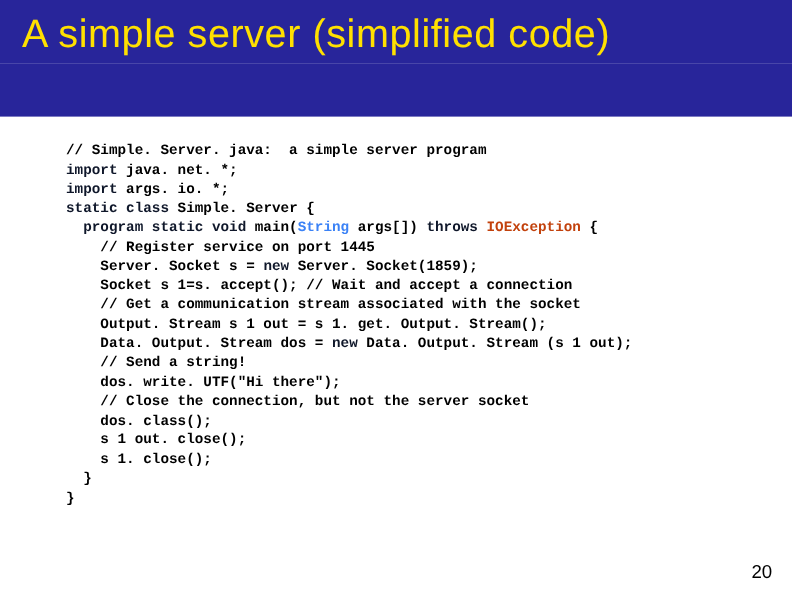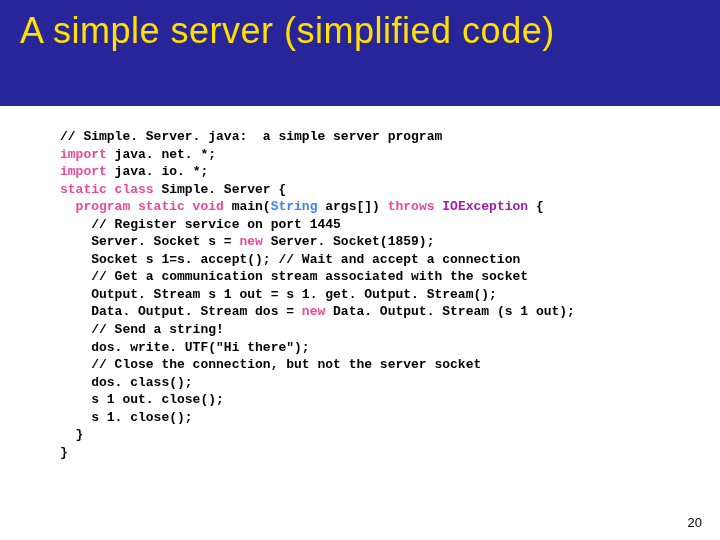--- a/index.html
+++ b/index.html
@@ -36,44 +36,44 @@
   }
   .code-area {
     padding: 22px 40px 0 60px;
     font-family: "Courier New", Courier, monospace;
     font-size: 13px;
     line-height: 1.35;
     color: #000;
     white-space: pre;
     font-weight: bold;
   }
-  .kw   { color: #ec4899; }
+  .kw   { color: #0f172a; }
   .type { color: #3b82f6; }
-  .ex   { color: #a21caf; }
+  .ex   { color: #c2410c; }
   .pagenum {
     position: absolute;
     right: 18px;
     bottom: 10px;
-    font-size: 13px;
+    font-size: 17px;
     color: #000;
   }
 </style>
 </head>
 <body>
 
 <div class="slide">
 
   <div class="title-band">
     <h1>A simple server (simplified code)</h1>
   </div>
   <div class="title-shadow-strip"></div>
 
   <div class="code-area"><span>// Simple. Server. java:  a simple server program</span>
 <span class="kw">import</span><span> java. net. *;</span>
-<span class="kw">import</span><span> java. io. *;</span>
+<span class="kw">import</span><span> args. io. *;</span>
 <span class="kw">static class</span><span> Simple. Server {</span>
 <span class="kw">  program static void</span><span> main(</span><span class="type">String</span><span> args[]) </span><span class="kw">throws </span><span class="ex">IOException</span><span> {</span>
 <span>    // Register service on port 1445</span>
 <span>    Server. Socket s = </span><span class="kw">new</span><span> Server. Socket(1859);</span>
 <span>    Socket s 1=s. accept(); // Wait and accept a connection</span>
 <span>    // Get a communication stream associated with the socket</span>
 <span>    Output. Stream s 1 out = s 1. get. Output. Stream();</span>
 <span>    Data. Output. Stream dos = </span><span class="kw">new</span><span> Data. Output. Stream (s 1 out);</span>
 <span>    // Send a string!</span>
 <span>    dos. write. UTF("Hi there");</span>

